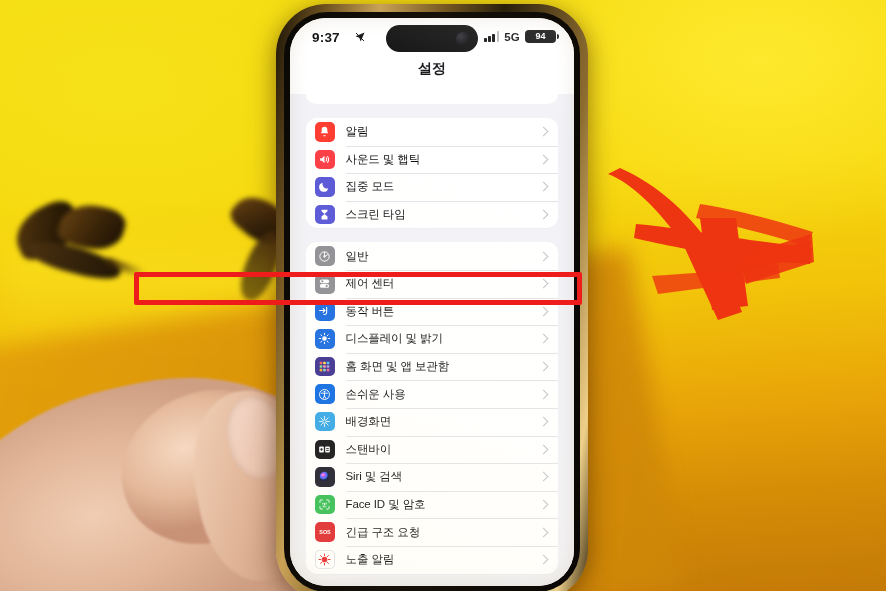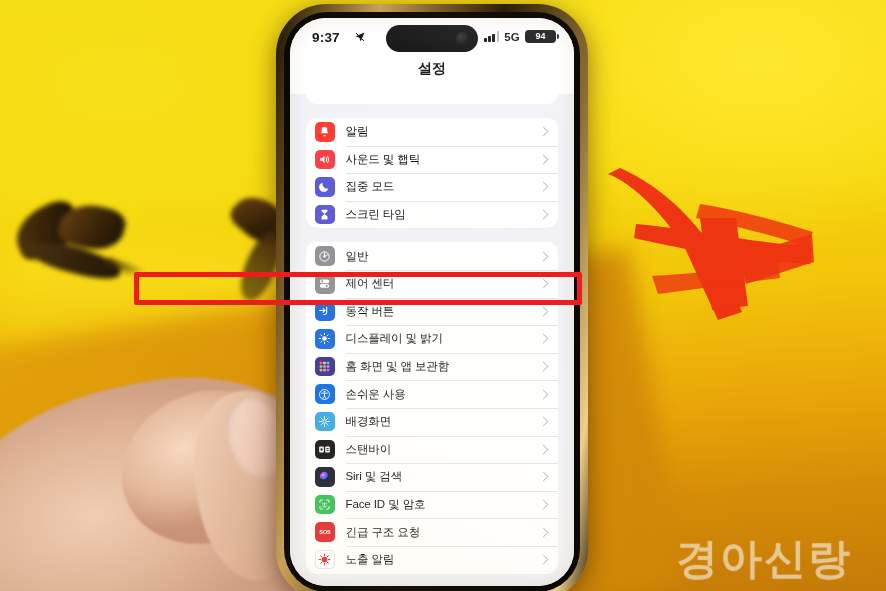--- a/index.html
+++ b/index.html
@@ -403,14 +403,13 @@
       <path d="M8 14 C30 22 60 50 84 86 L104 130 L118 160 L142 152 L126 112 C104 66 62 26 20 8 Z"></path>
       <path d="M34 78 C60 84 108 94 150 100 L210 104 L212 88 L150 80 C110 74 64 66 36 64 Z"></path>
       <path d="M96 58 C120 62 168 74 206 86 L213 72 C176 60 128 48 100 44 Z" opacity="0.85"></path>
       <path d="M100 58 L136 58 L148 146 L112 150 Z"></path>
       <path d="M110 100 C140 96 186 88 212 80 L208 96 L116 118 Z"></path>
       <path d="M140 96 L212 74 L214 102 L146 124 Z" opacity="0.9"></path>
       <path d="M52 116 C86 114 140 110 178 104 L180 118 L58 134 Z" opacity="0.8"></path>
     </g>
   </svg>
 
-  <div id="watermark">경아신랑</div>
 </div>
 
 </body></html>

